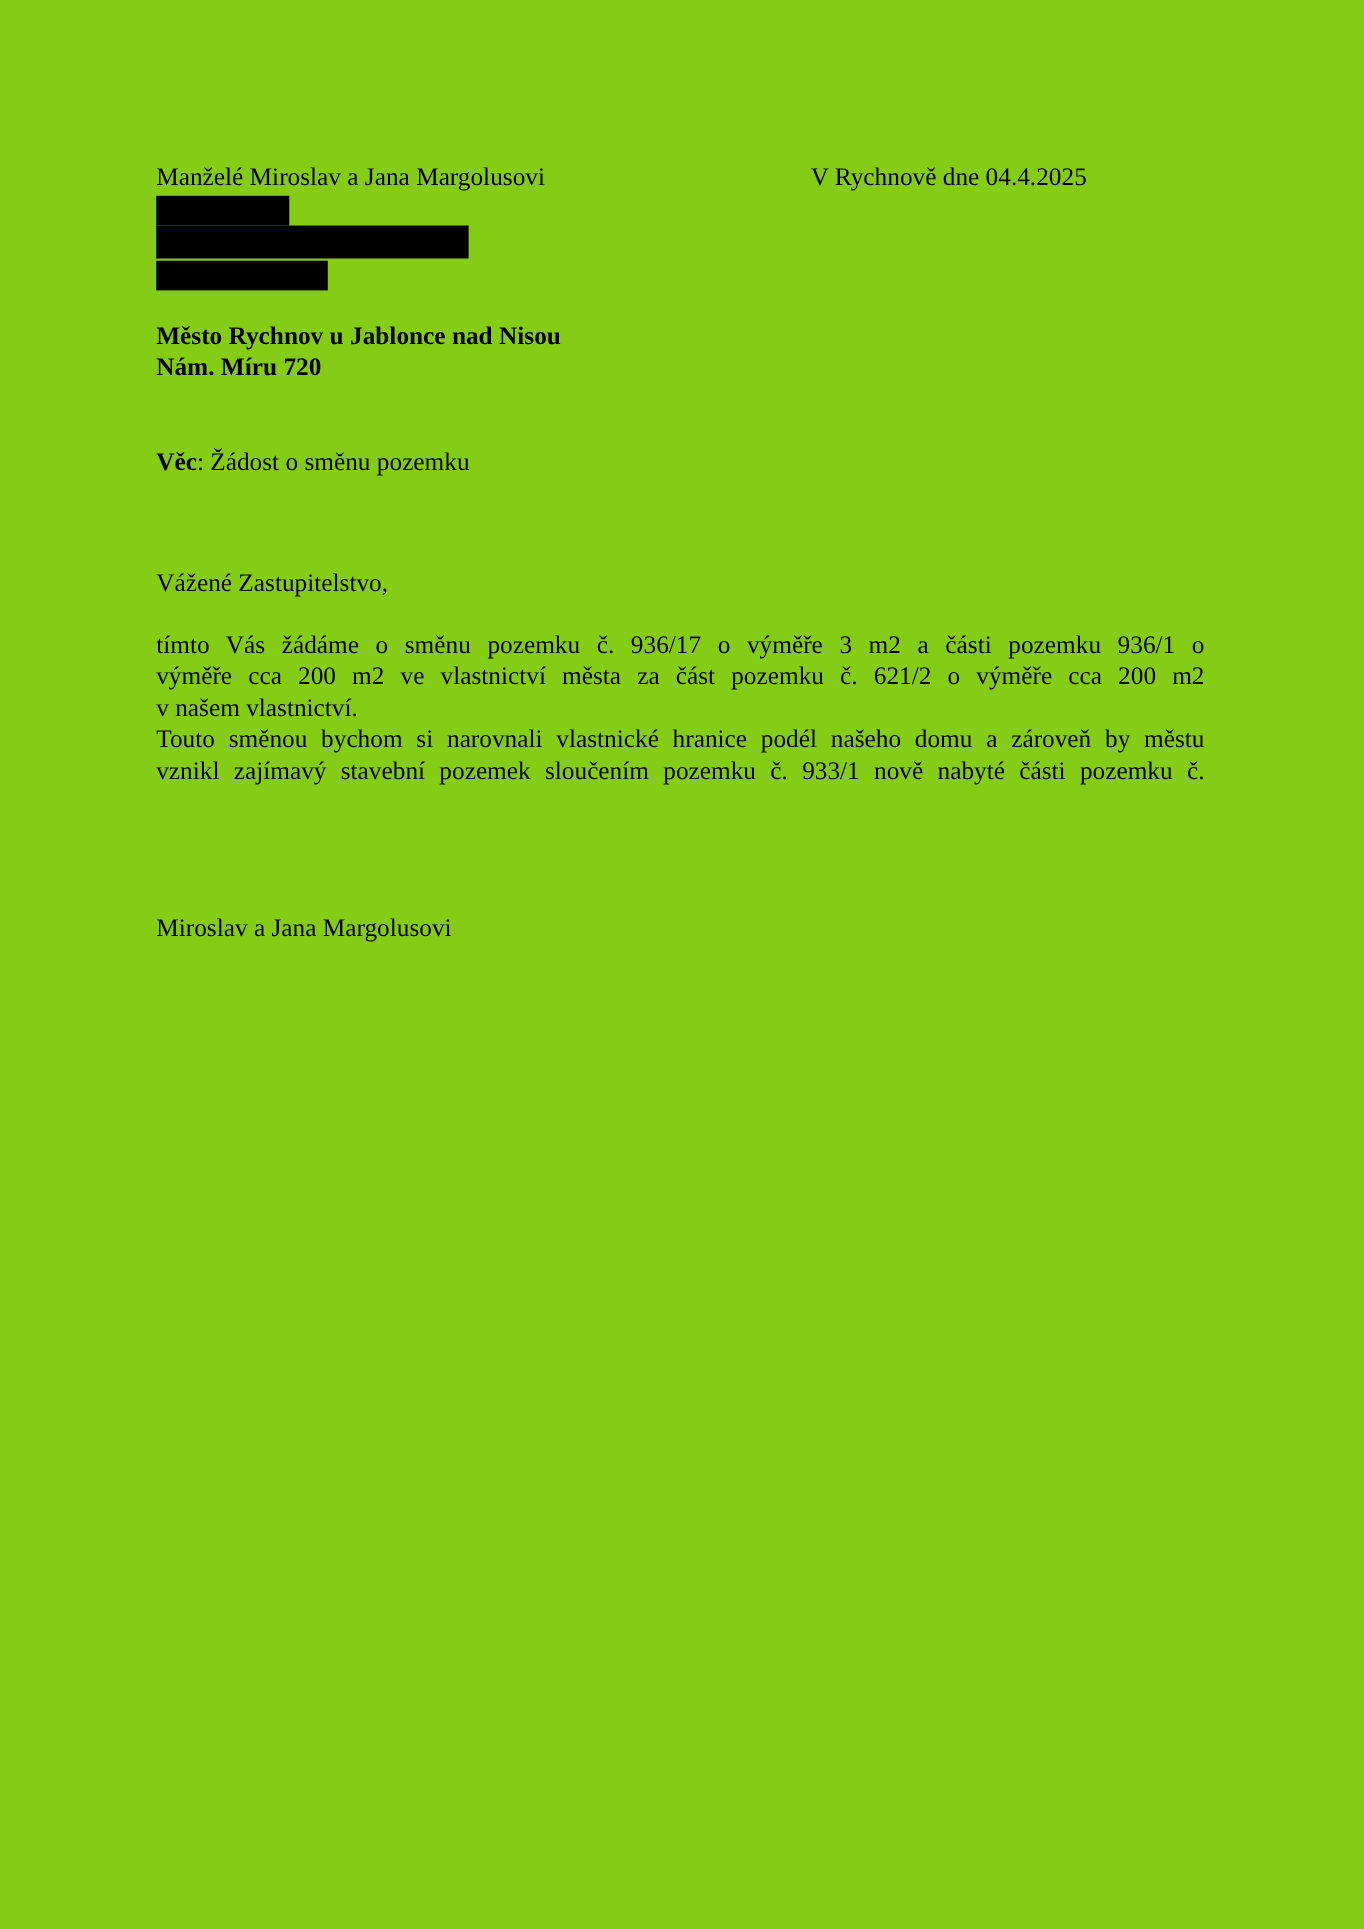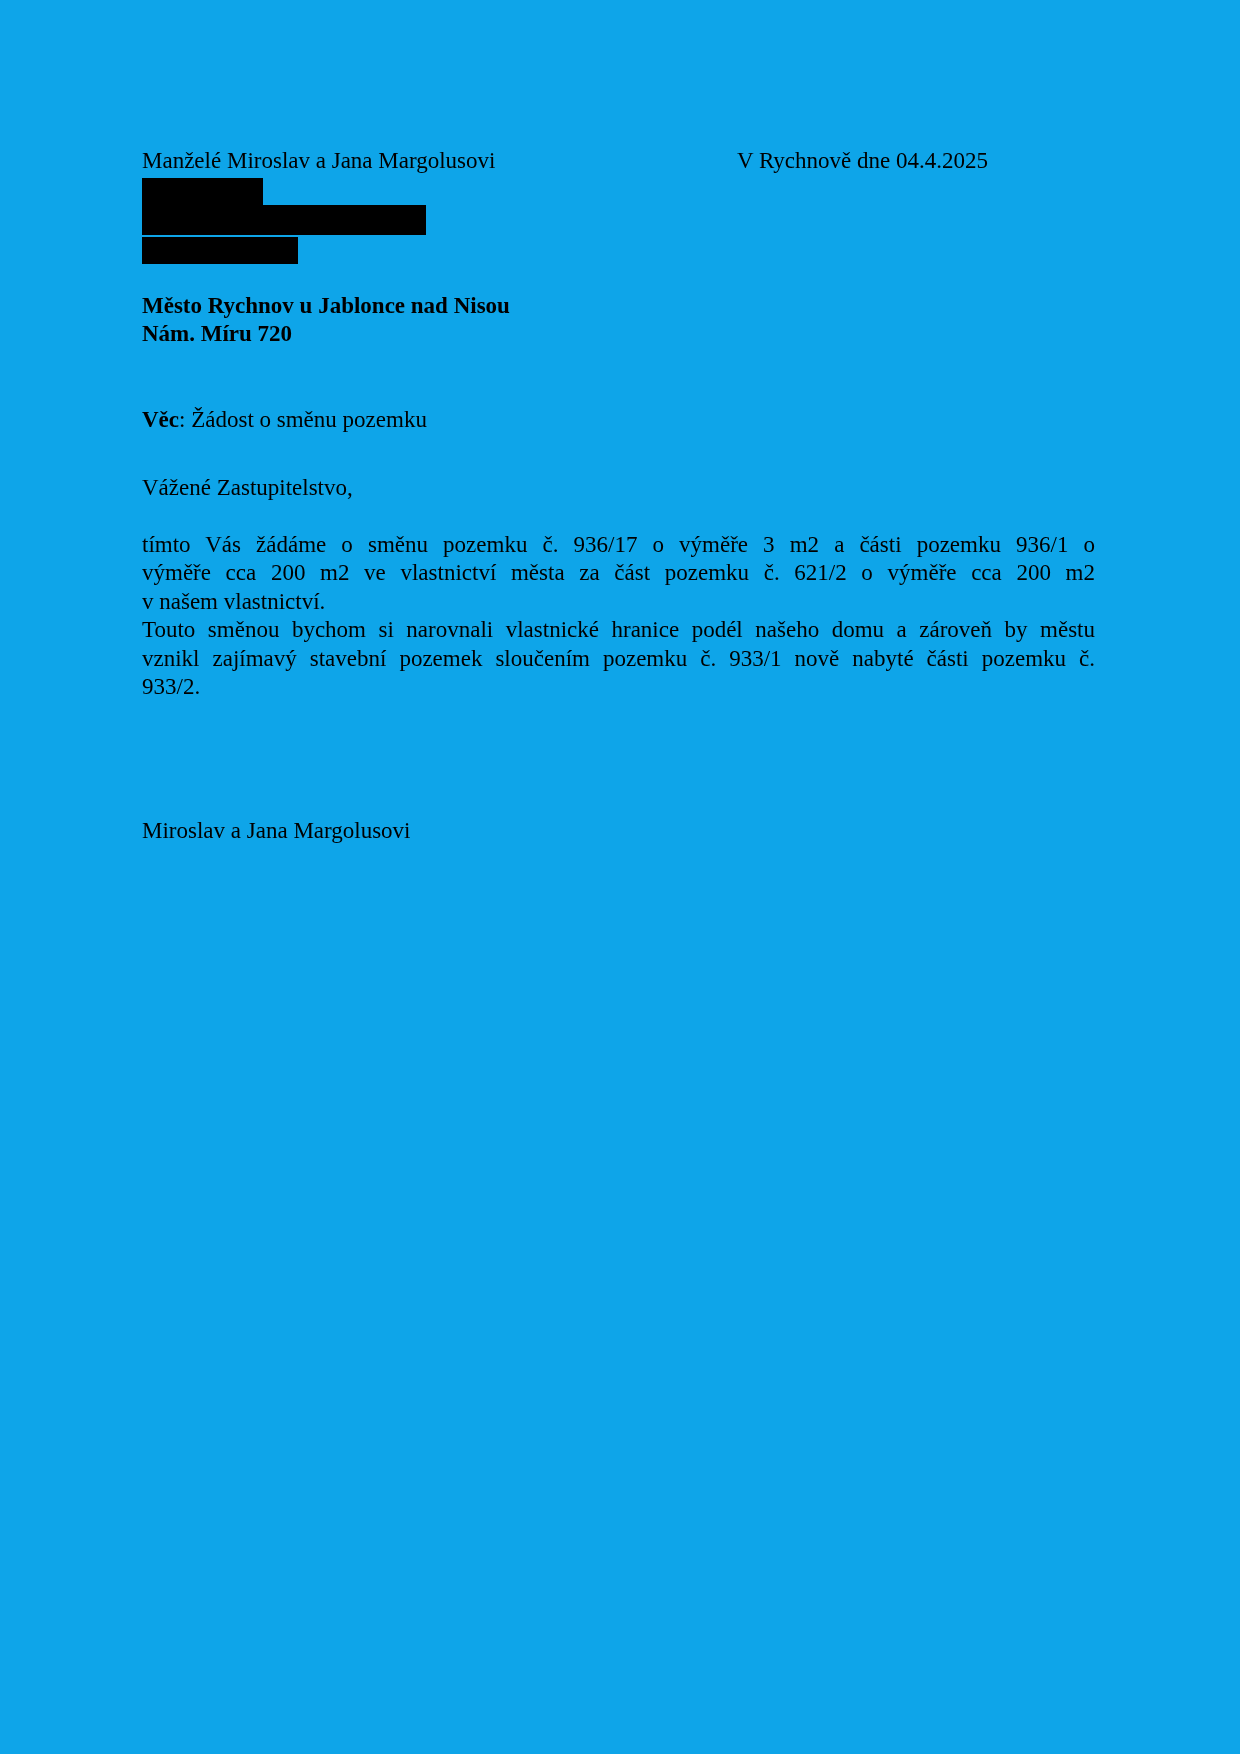--- a/index.html
+++ b/index.html
@@ -5,21 +5,21 @@
 <style>
   html, body {
     margin: 0;
     padding: 0;
     background: #ffffff;
   }
   .page {
     position: relative;
     width: 1240px;
     height: 1754px;
-    background: #0ea5e9;
+    background: #84cc16;
     color: #000000;
     font-family: "Liberation Serif", "DejaVu Serif", serif;
     font-size: 23px;
     line-height: 28.5px;
     overflow: hidden;
   }
   .content {
     padding: 147px 145px 0 142px; 
   }
   .header-row {
@@ -45,21 +45,21 @@
     margin-top: 28px;
     font-weight: bold;
   }
   .subject {
     margin-top: 57px;
   }
   .subject .b {
     font-weight: bold;
   }
   .salutation {
-    margin-top: 40px;
+    margin-top: 82px;
   }
   .body-block {
     margin-top: 28px;
   }
   .bl {
     text-align: justify;
     text-justify: inter-word;
   }
   .bl.j {
     text-align-last: justify;
@@ -95,19 +95,18 @@
     </div>
 
     <div class="salutation">Vážené Zastupitelstvo,</div>
 
     <div class="body-block">
       <div class="bl j">tímto Vás žádáme o směnu pozemku č. 936/17 o výměře 3 m2 a části pozemku 936/1 o</div>
       <div class="bl j">výměře cca 200 m2 ve vlastnictví města za část pozemku č. 621/2 o výměře cca 200 m2</div>
       <div class="bl">v našem vlastnictví.</div>
       <div class="bl j">Touto směnou bychom si narovnali vlastnické hranice podél našeho domu a zároveň by městu</div>
       <div class="bl j">vznikl zajímavý stavební pozemek sloučením pozemku č. 933/1 nově nabyté části pozemku č.</div>
-      <div class="bl">933/2.</div>
     </div>
 
     <div class="signature">Miroslav a Jana Margolusovi</div>
 
   </div>
 </div>
 
 </body></html>

